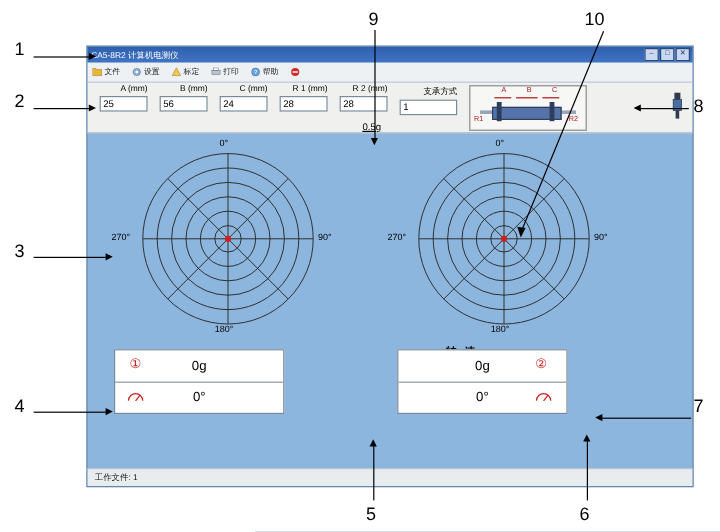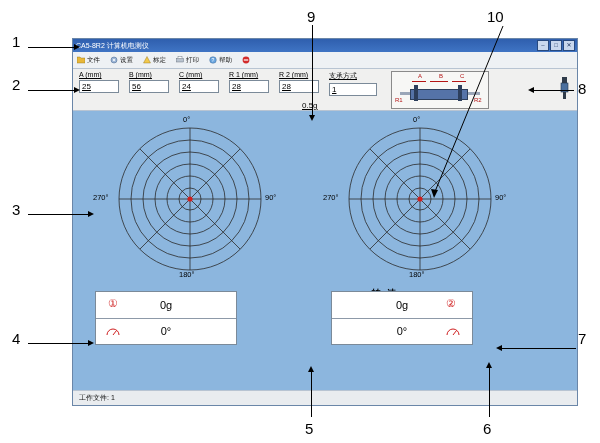--- a/index.html
+++ b/index.html
@@ -124,23 +124,22 @@
     display: flex;
     align-items: flex-start;
     padding: 2px 4px 0 6px;
     box-sizing: border-box;
     gap: 6px;
     position: relative;
   }
   .param {
     display: flex;
     flex-direction: column;
-    align-items: flex-start;
+    align-items: flex-end;
     width: 44px;
-    text-decoration: underline;
   }
   .param .plabel {
     font-size: 7px;
     color: #000;
     margin-bottom: 2px;
   }
   .param input {
     width: 40px;
     height: 13px;
     font-size: 8px;

